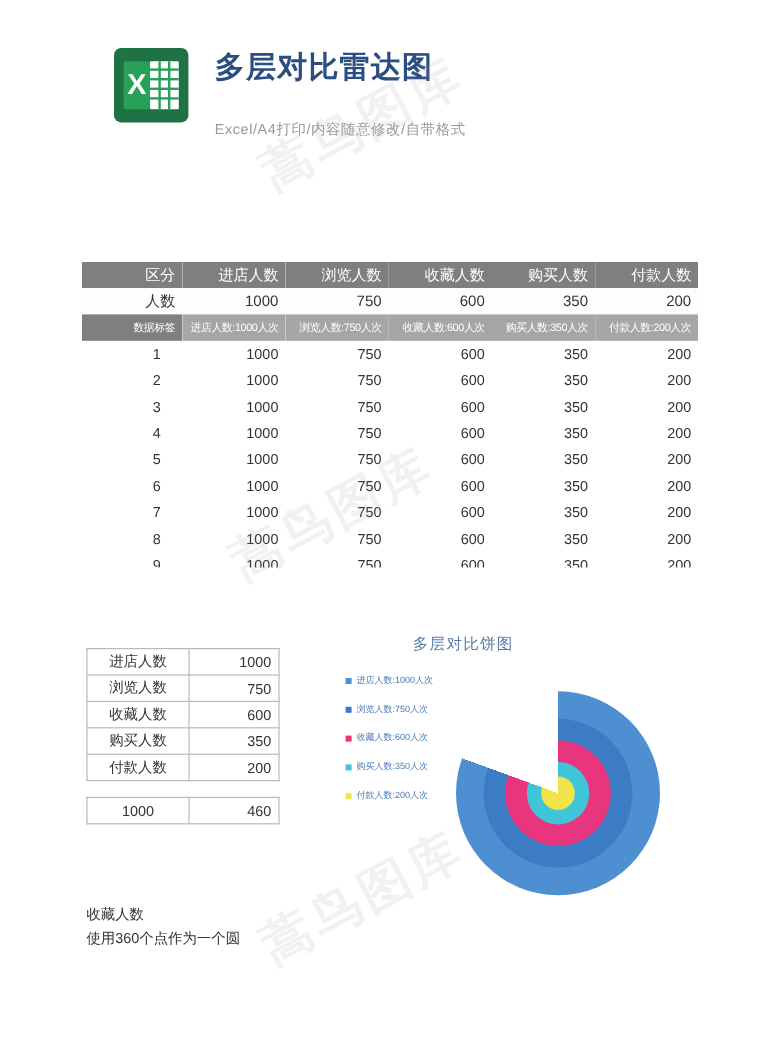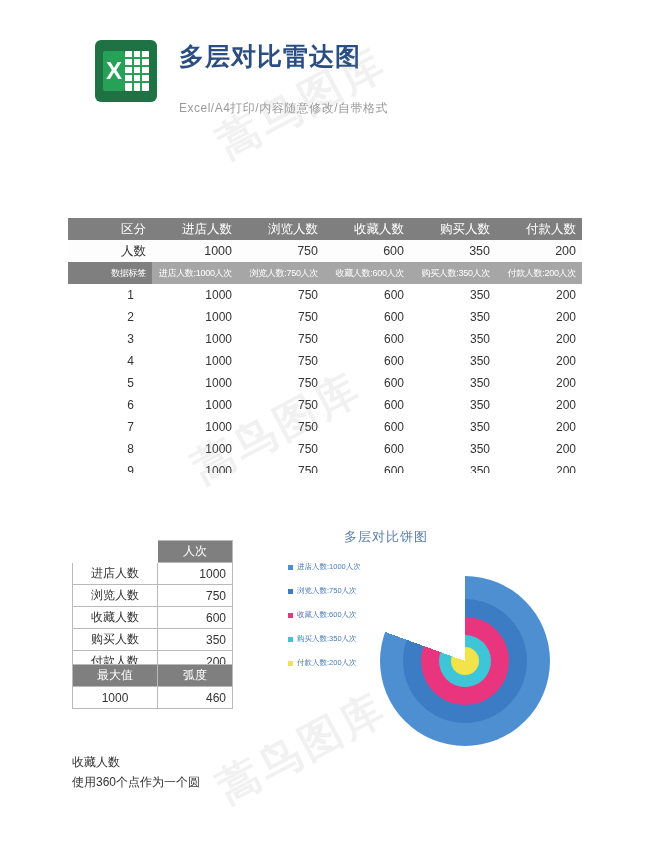--- a/index.html
+++ b/index.html
@@ -378,24 +378,20 @@
     </tr>
 
   </tbody>
     </table>
 </div>
 
 <div class="sheet-bottom">
 
   <table class="small tbl-left">
     <tbody>
-        <tr class="head">
-      <td class="name blank"></td>
-      <td class="val">人次</td>
-    </tr>
     <tr>
       <td class="name">进店人数</td>
       <td class="val">1000</td>
     </tr>
     <tr>
       <td class="name">浏览人数</td>
       <td class="val">750</td>
     </tr>
     <tr>
       <td class="name">收藏人数</td>
@@ -407,24 +403,20 @@
     </tr>
     <tr>
       <td class="name">付款人数</td>
       <td class="val">200</td>
     </tr>
   </tbody>
     </table>
 
   <table class="small tbl-max">
     <tbody>
-        <tr class="head">
-      <td class="name">最大值</td>
-      <td class="val">弧度</td>
-    </tr>
     <tr>
       <td class="name mv">1000</td>
       <td class="val mv">460</td>
     </tr>
   </tbody>
     </table>
 
   <div class="note">
     <div>收藏人数</div>
     <div>使用360个点作为一个圆</div>

